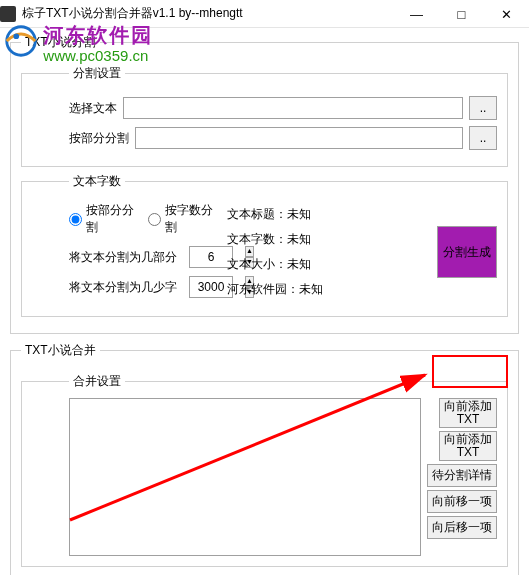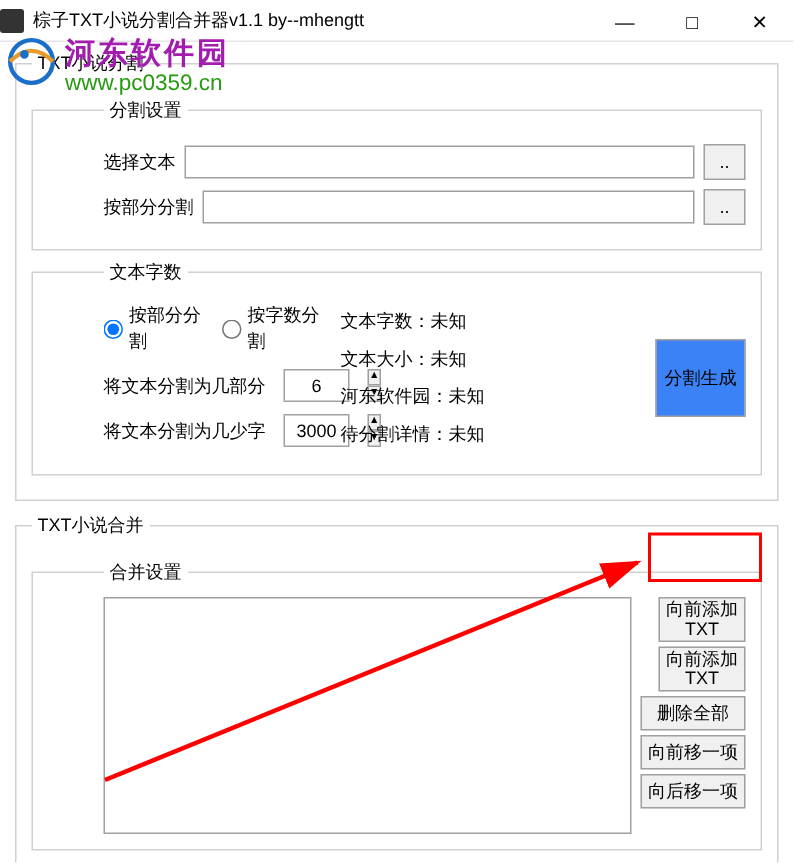--- a/index.html
+++ b/index.html
@@ -157,21 +157,21 @@
       line-height: 7px;
       text-align: center;
       cursor: pointer;
     }
     .info-line {
       margin: 8px 0;
       white-space: nowrap;
     }
     .big-btn {
       border: 1px solid #a0a0a0;
-      background: #3b82f6;
+      background: #a21caf;
       width: 60px;
       height: 52px;
       display: flex;
       align-items: center;
       justify-content: center;
       cursor: pointer;
       font-size: 12px;
     }
     .merge-body {
       display: flex;
@@ -287,50 +287,50 @@
             <span class="label">将文本分割为几少字</span>
             <input class="num-input" type="text" value="3000" style="">
             <div class="spinner">
               <div class="spin-btn">▲</div>
               <div class="spin-btn">▼</div>
             </div>
           </div>
         </div>
         <div class="sd-mid">
           <div class="info-line">
+            <span>文本标题：</span><span>未知</span>
+          </div>
+          <div class="info-line">
             <span>文本字数：</span><span>未知</span>
           </div>
           <div class="info-line">
             <span>文本大小：</span><span>未知</span>
           </div>
           <div class="info-line">
             <span>河东软件园：</span><span>未知</span>
-          </div>
-          <div class="info-line">
-            <span>待分割详情：</span><span>未知</span>
           </div>
         </div>
         <div class="sd-right">
           <button class="big-btn">分割生成</button>
         </div>
       </div>
     </fieldset>
   </fieldset>
 
   <fieldset>
     <legend>TXT小说合并</legend>
 
     <fieldset class="inner">
       <legend>合并设置</legend>
       <div class="merge-body">
         <div class="listbox"></div>
         <div class="merge-buttons">
           <button class="m-btn tall">向前添加TXT</button>
           <button class="m-btn tall">向前添加TXT</button>
-          <button class="m-btn">删除全部</button>
+          <button class="m-btn">待分割详情</button>
           <button class="m-btn">向前移一项</button>
           <button class="m-btn">向后移一项</button>
         </div>
       </div>
     </fieldset>
 
   </fieldset>
 
 </div>
 

